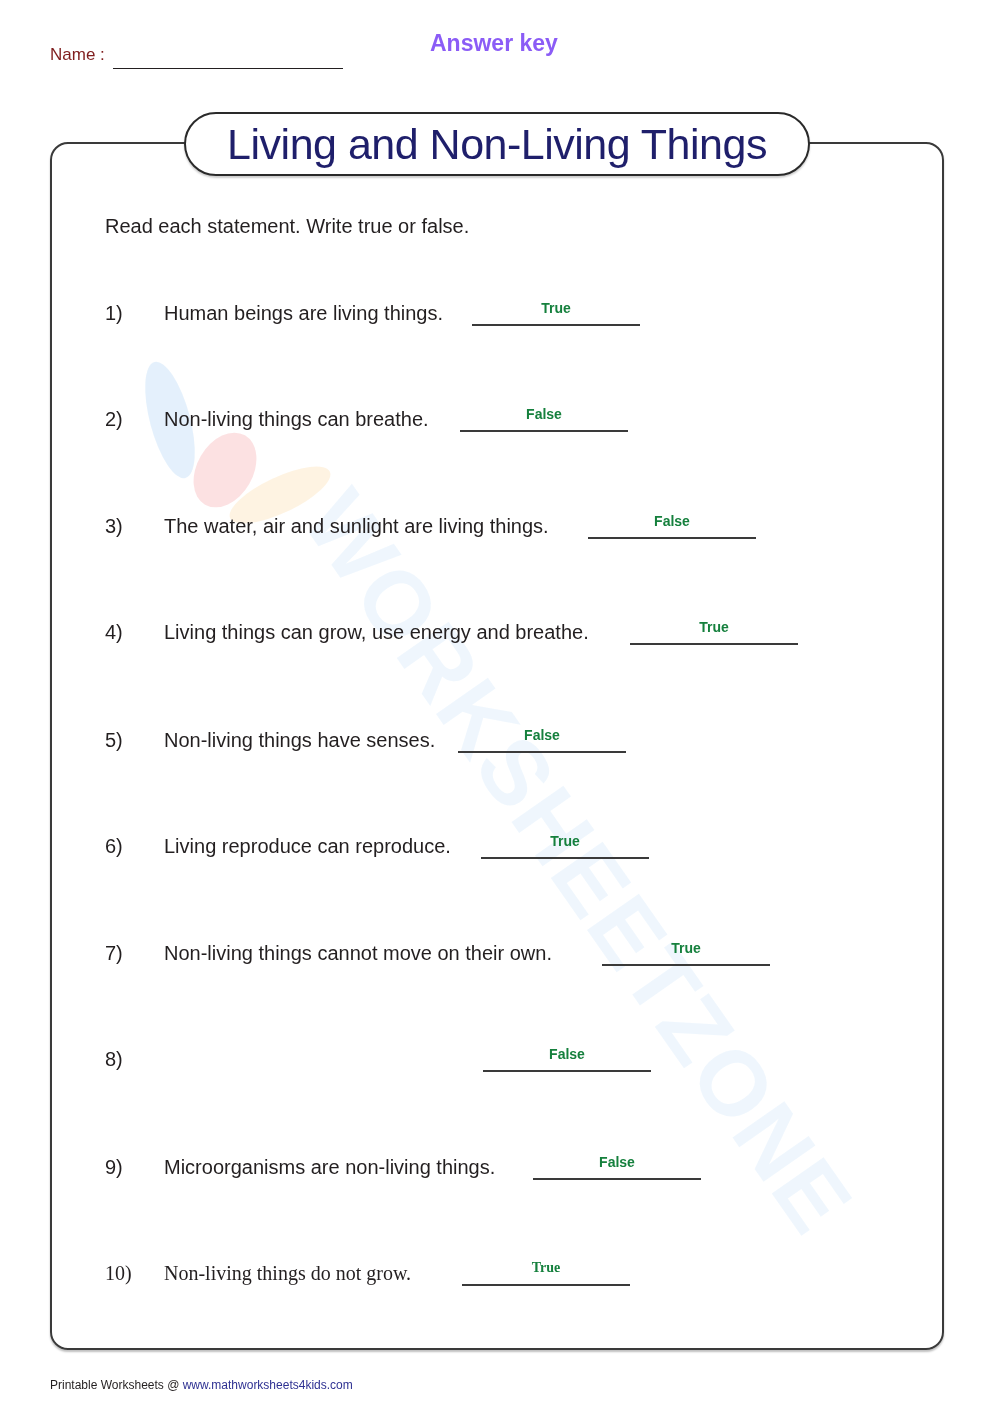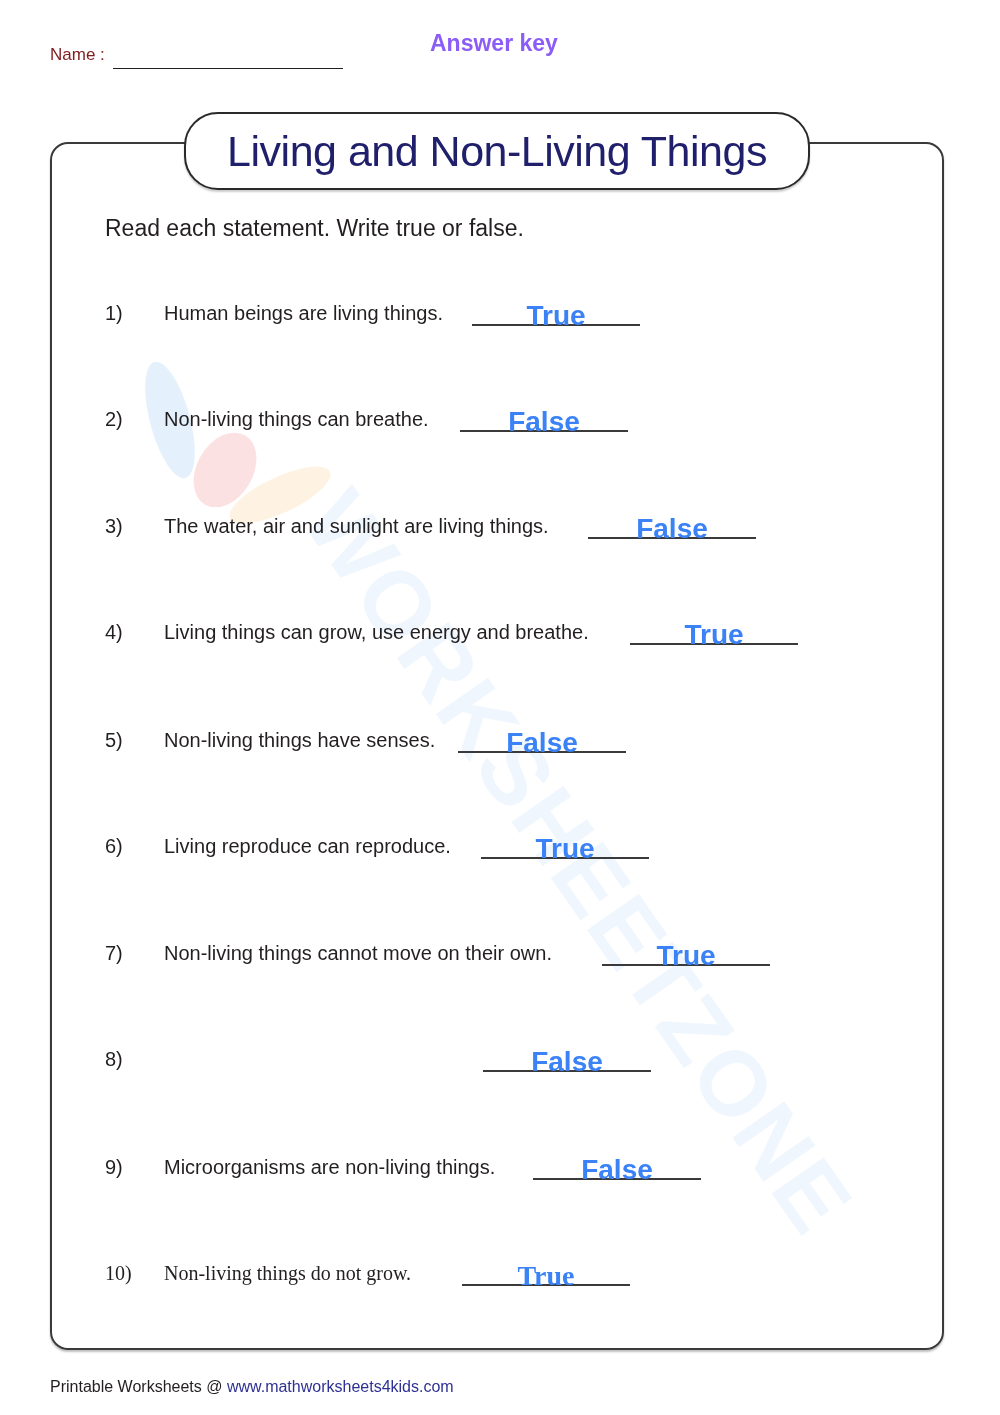--- a/index.html
+++ b/index.html
@@ -10,38 +10,38 @@
   .name-row { position: absolute; left: 50px; top: 45px; font-size: 17px; color: #7f1d1d; }
   .name-line { position: absolute; left: 113px; top: 68px; width: 230px; border-bottom: 1.5px solid #231f20; }
   .answer-key { position: absolute; left: 430px; top: 30px; font-size: 23px; font-weight: bold; color: #8b5cf6; }
 
   .frame {
     position: absolute; left: 50px; top: 142px; width: 894px; height: 1208px;
     border: 2px solid #3a3a3a; border-radius: 18px; box-sizing: border-box;
     box-shadow: 0 2px 2px rgba(0,0,0,0.25);
   }
   .title-pill {
-    position: absolute; left: 184px; top: 112px; width: 626px; height: 78px;
+    position: absolute; left: 184px; top: 112px; width: 626px; height: 64px;
     border: 2px solid #2a2a2a; border-radius: 34px; background: #ffffff;
     box-sizing: border-box; display: flex; align-items: center; justify-content: center;
     box-shadow: 0 2px 2px rgba(0,0,0,0.2);
   }
   .title-text { font-size: 43px; color: #1f1f6b; letter-spacing: -0.5px; white-space: nowrap; }
 
-  .instructions { position: absolute; left: 105px; top: 215px; font-size: 23px; color: #231f20; }
+  .instructions { position: absolute; left: 105px; top: 215px; font-size: 20px; color: #231f20; }
 
   .watermark { position: absolute; left: 0; top: 0; width: 1000px; height: 1415px; pointer-events: none; }
 
   .q { position: absolute; left: 0; width: 1000px; height: 40px; }
   .q-num { position: absolute; left: 105px; top: 0; font-size: 20px; color: #231f20; }
   .q-text { position: absolute; left: 164px; top: 0; font-size: 20px; color: #231f20; white-space: nowrap; text-align: right; }
   .q-blank { position: absolute; top: 22px; width: 168px; height: 0; border-bottom: 2px solid #3a3a3a; }
-  .q-answer { position: absolute; top: -2px; width: 168px; text-align: center; font-size: 28px; font-weight: bold; color: #3b82f6; }
+  .q-answer { position: absolute; top: -2px; width: 168px; text-align: center; font-size: 14px; font-weight: bold; color: #15803d; }
 
-  .footer { position: absolute; left: 50px; top: 1378px; font-size: 16px; color: #231f20; }
+  .footer { position: absolute; left: 50px; top: 1378px; font-size: 12px; color: #231f20; }
   .footer a { color: #2e3192; text-decoration: none; }
 </style>
 </head>
 <body>
 
 <svg class="watermark" viewBox="0 0 1000 1415">
   <g opacity="0.12">
     <ellipse cx="170" cy="420" rx="20" ry="60" fill="#2a8ee8" transform="rotate(-15 170 420)"></ellipse>
     <ellipse cx="225" cy="470" rx="28" ry="40" fill="#e8121c" transform="rotate(30 225 470)"></ellipse>
     <ellipse cx="280" cy="495" rx="55" ry="18" fill="#f7a21b" transform="rotate(-25 280 495)"></ellipse>

